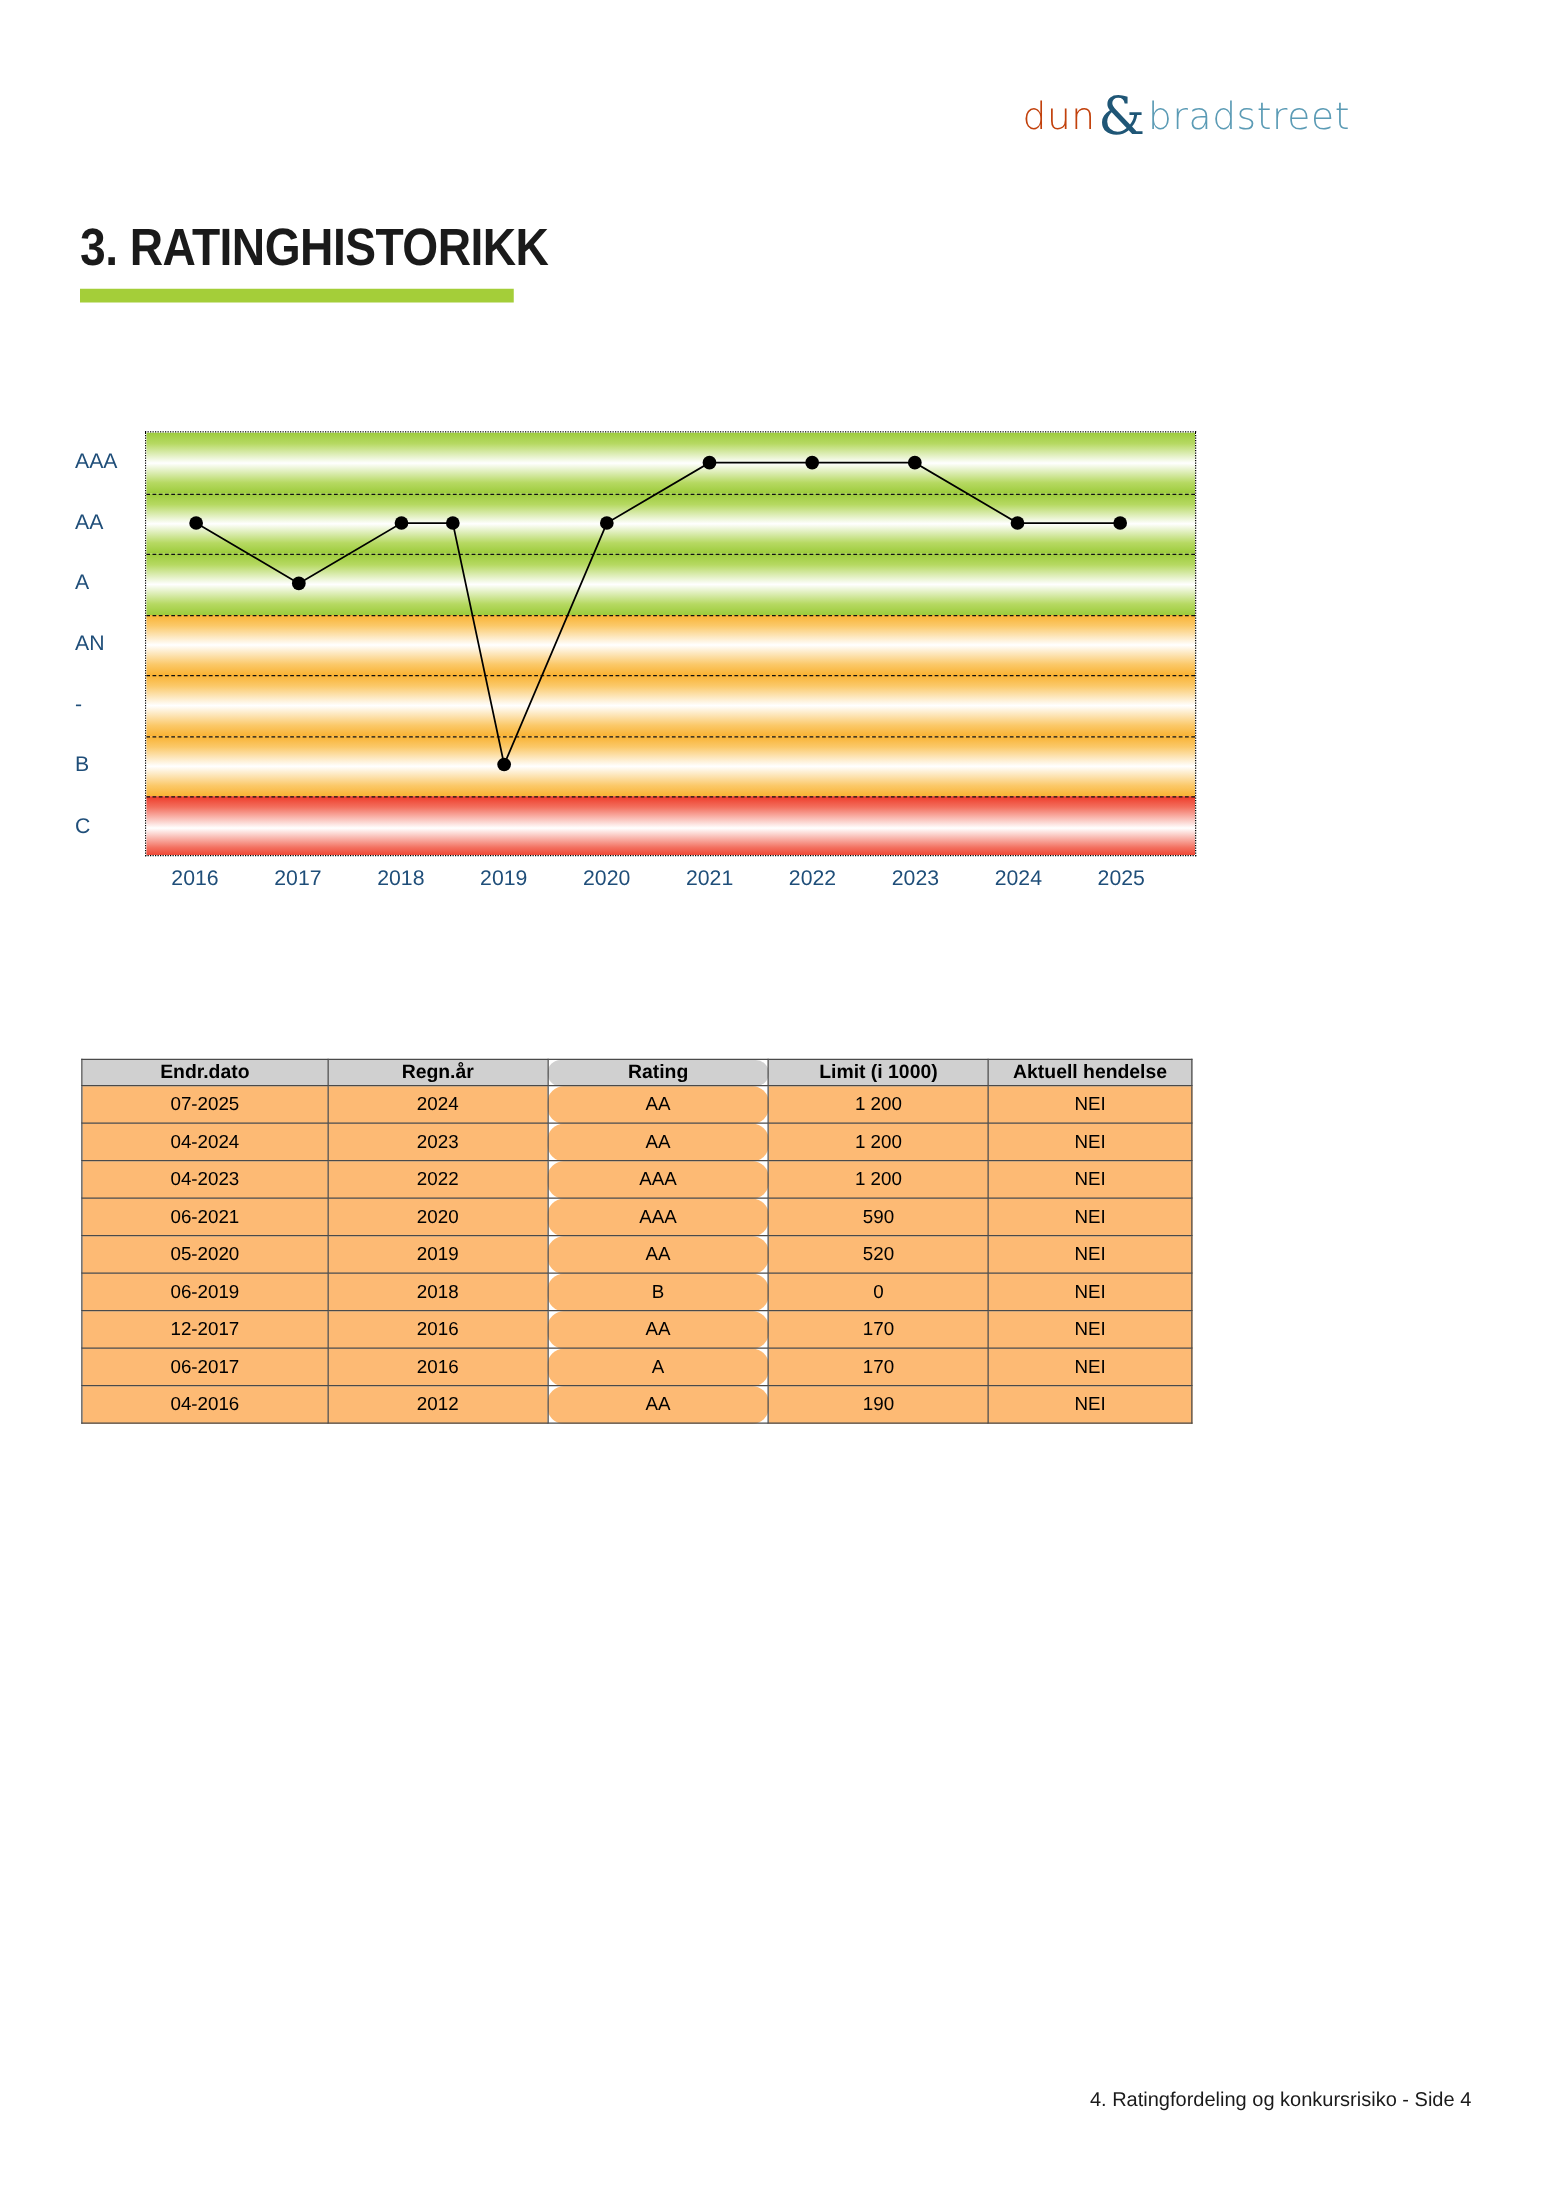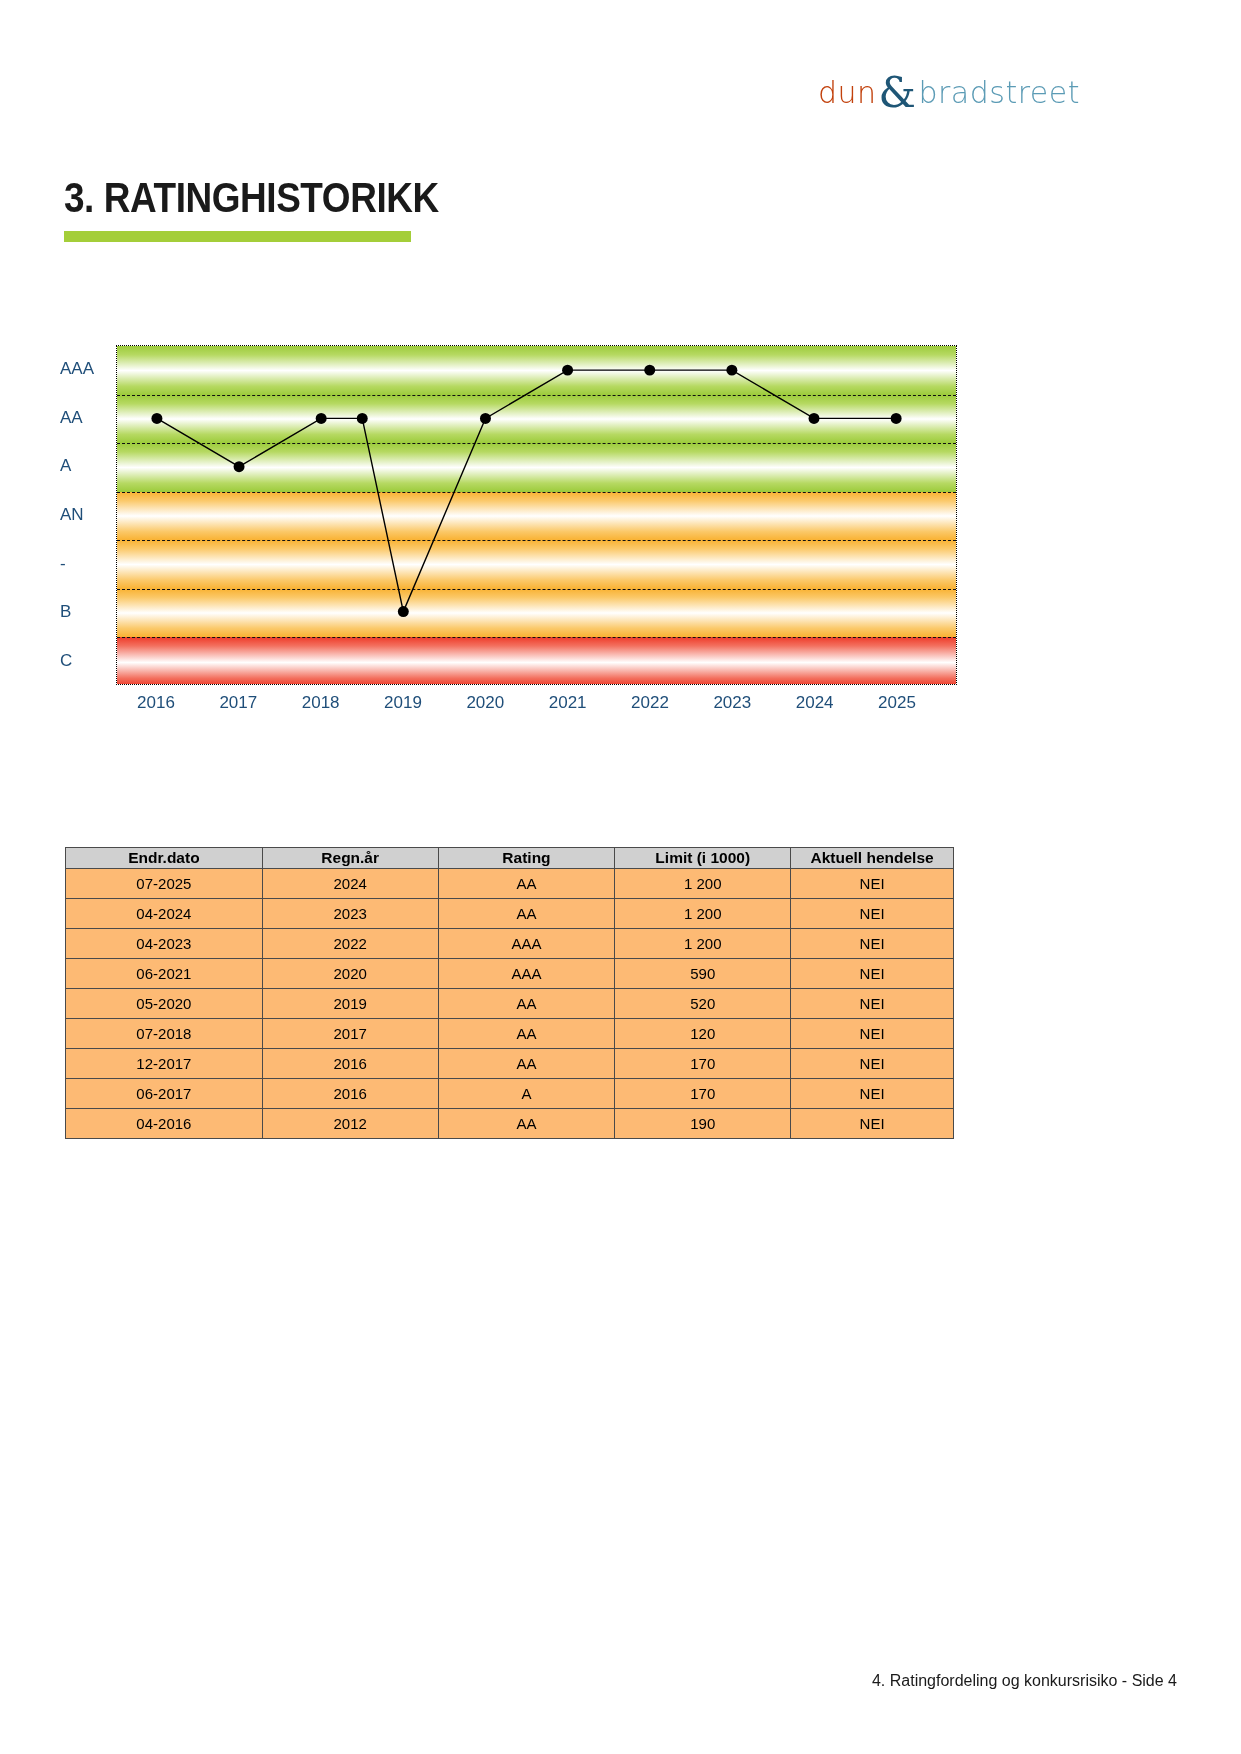--- a/index.html
+++ b/index.html
@@ -167,21 +167,21 @@
     text-align: center;
   }
   .rating-table td {
     border: 1px solid #4a4a4a;
     padding: 6px 4px;
     text-align: center;
     background: #fdba74;
   }
   .col-0 { width: 197px; }
   .col-1 { width: 176px; }
-  .col-2 { width: 177px; }
+  .col-2 { width: 177px; border-radius: 13px; }
   .col-3 { width: 176px; }
   .col-4 { width: 163px; }
 
   
   .footer {
     position: absolute;
     right: 64px;
     top: 1672px;
     font-size: 16px;
     color: #1a1a1a;
@@ -297,24 +297,24 @@
         <td class="col-4">NEI</td>
       </tr>
       <tr>
         <td class="col-0">05-2020</td>
         <td class="col-1">2019</td>
         <td class="col-2">AA</td>
         <td class="col-3">520</td>
         <td class="col-4">NEI</td>
       </tr>
       <tr>
-        <td class="col-0">07-2018</td>
-        <td class="col-1">2017</td>
-        <td class="col-2">AA</td>
-        <td class="col-3">120</td>
+        <td class="col-0">06-2019</td>
+        <td class="col-1">2018</td>
+        <td class="col-2">B</td>
+        <td class="col-3">0</td>
         <td class="col-4">NEI</td>
       </tr>
       <tr>
         <td class="col-0">12-2017</td>
         <td class="col-1">2016</td>
         <td class="col-2">AA</td>
         <td class="col-3">170</td>
         <td class="col-4">NEI</td>
       </tr>
       <tr>

